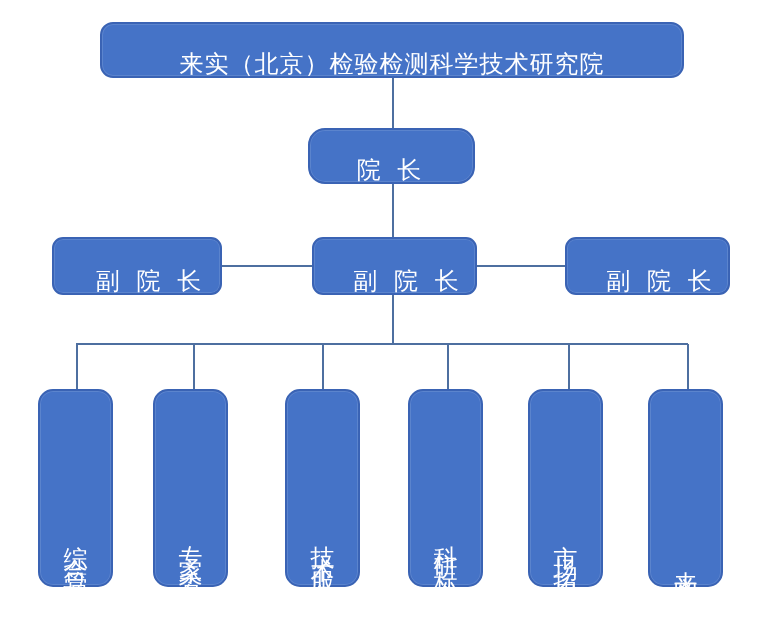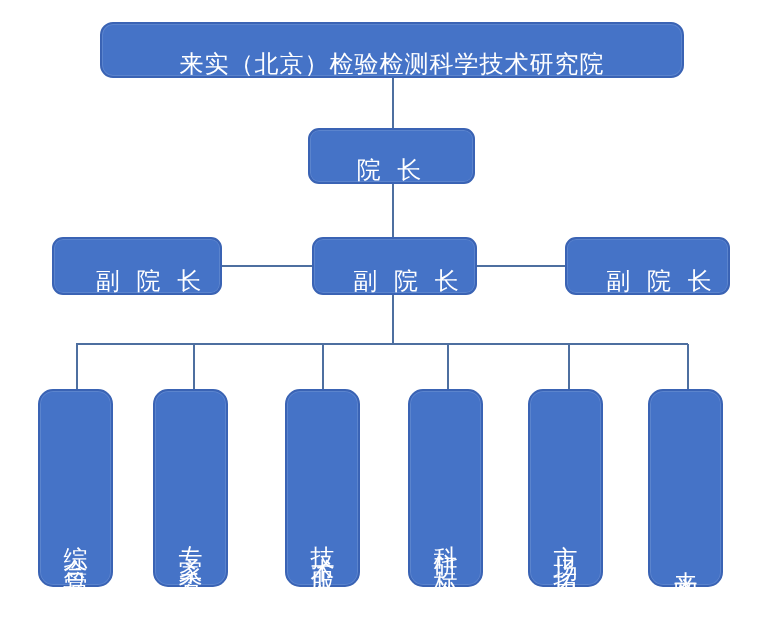--- a/index.html
+++ b/index.html
@@ -37,20 +37,21 @@
     left: 100px; top: 22px;
     width: 584px; height: 56px;
     border-radius: 13px;
     letter-spacing: 1px;
   }
 
   .node-president {
     left: 308px; top: 128px;
     width: 167px; height: 56px;
     letter-spacing: 5px;
+    border-radius: 17px;
   }
 
   .node-vp { top: 237px; height: 58px; letter-spacing: 5px; padding-left: 28px; }
   .node-vp-1 { left: 52px;  width: 170px; }
   .node-vp-2 { left: 312px; width: 165px; }
   .node-vp-3 { left: 565px; width: 165px; }
 
   .node-dept {
     top: 389px;
     width: 75px; height: 198px;

